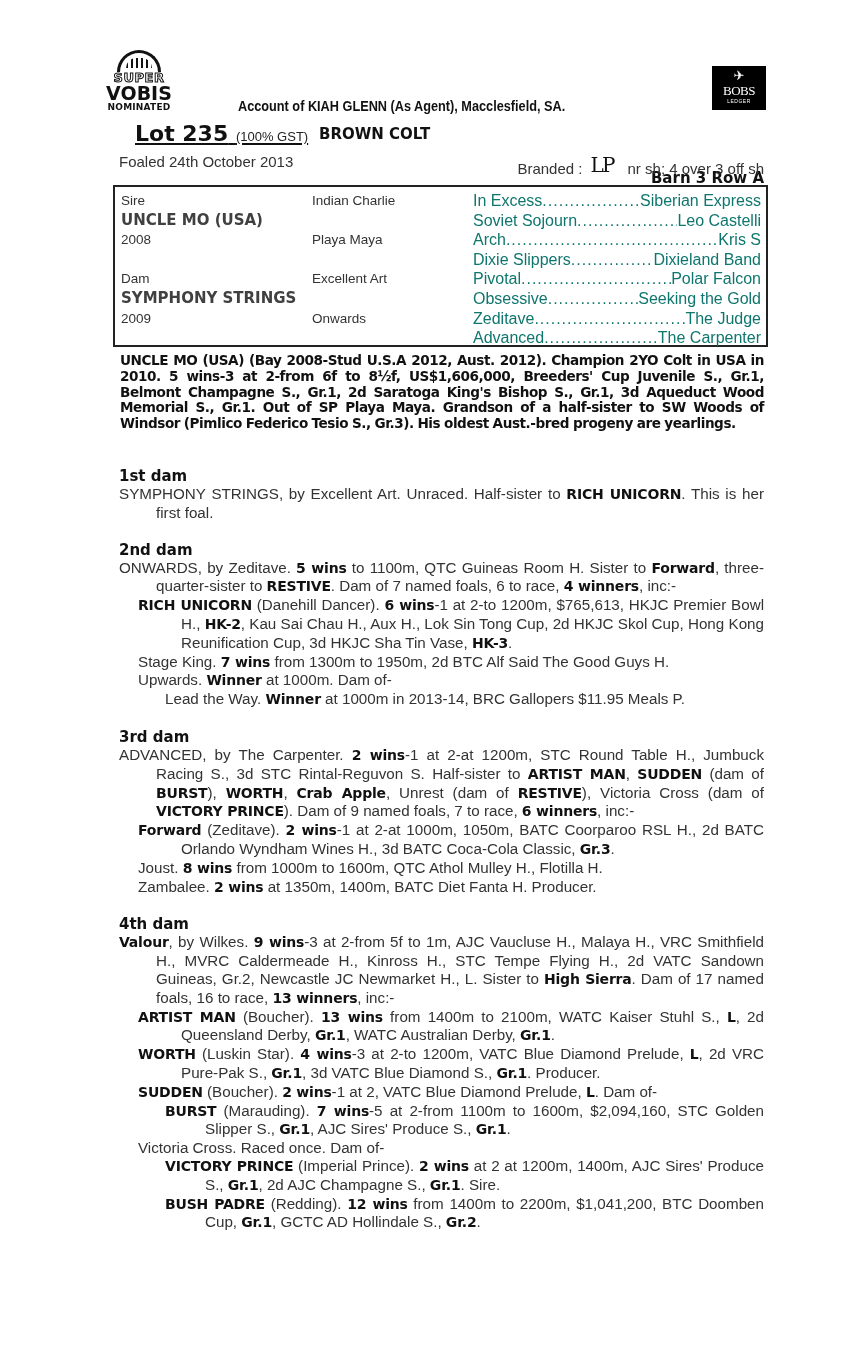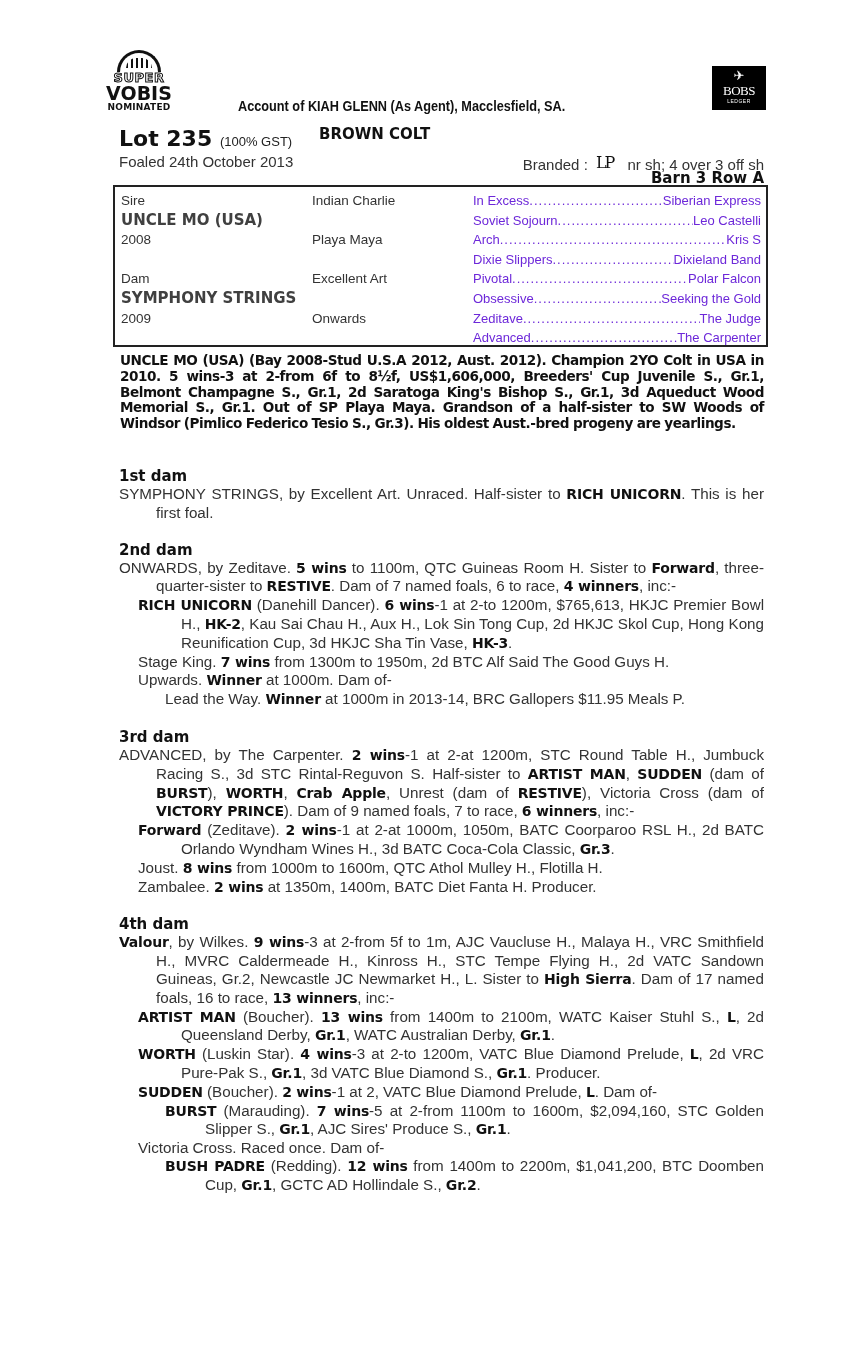--- a/index.html
+++ b/index.html
@@ -17,38 +17,38 @@
   .vobis .nom { font-family: "DejaVu Sans", sans-serif; font-weight: bold; font-size: 9px; line-height: 11px; letter-spacing: 0.2px; }
 
   .bobs { left: 712px; top: 66px; width: 54px; height: 44px; background: #000; color: #fff; text-align: center; }
   .bobs .bird { font-size: 13px; line-height: 16px; margin-top: 2px; }
   .bobs .name { font-family: "Liberation Serif", serif; font-size: 13px; line-height: 13px; letter-spacing: -0.5px; }
   .bobs .sub { font-size: 5px; line-height: 8px; letter-spacing: 0.5px; }
 
   .vendor { left: 238px; top: 97px; font-family: "Liberation Sans", sans-serif; font-weight: bold; font-size: 15.5px; transform: scaleX(0.82); transform-origin: left top; white-space: nowrap; }
 
   .lot-row { left: 119px; top: 121px; width: 645px; height: 28px; }
-  .lot { position: absolute; left: 0; top: 0; font-family: "DejaVu Sans", sans-serif; font-weight: bold; font-size: 22px; line-height: 36px; white-space: nowrap; }
+  .lot { position: absolute; left: 16px; top: 0; font-family: "DejaVu Sans", sans-serif; font-weight: bold; font-size: 22px; line-height: 26px; white-space: nowrap; text-decoration: underline; }
   .gst { font-family: "Liberation Sans", sans-serif; font-weight: normal; font-size: 13px; color: #222; }
   .colour { position: absolute; left: 200px; top: 0; font-family: "DejaVu Sans", sans-serif; font-weight: bold; font-size: 15px; line-height: 26px; white-space: nowrap; }
   .barn { position: absolute; right: 0; top: 4px; font-family: "DejaVu Sans", sans-serif; font-weight: bold; font-size: 15px; line-height: 20px; white-space: nowrap; margin-top: 43px; }
 
   .foaled-row { left: 119px; top: 153px; width: 645px; height: 22px; font-size: 15px; color: #333; }
   .foaled { position: absolute; left: 0; top: 0; white-space: nowrap; }
   .brand { position: absolute; right: 0; top: 0; white-space: nowrap; }
-  .brand-glyph { display: inline-block; font-family: "DejaVu Serif", serif; font-size: 16px; letter-spacing: -2px; vertical-align: 2px; margin: 0 10px 0 4px; color: #111; }
+  .brand-glyph { display: inline-block; font-family: "DejaVu Serif", serif; font-size: 20px; letter-spacing: -2px; vertical-align: 2px; margin: 0 10px 0 4px; color: #111; }
 
   
   .pedigree { left: 113px; top: 185px; width: 655px; height: 162px; border: 2px solid #222; }
   .ped-col1 { position: absolute; left: 6px; top: 4px; width: 180px; }
   .ped-col2 { position: absolute; left: 197px; top: 4px; width: 160px; }
   .ped-col3 { position: absolute; left: 358px; top: 4px; width: 288px; }
   .ped-line { height: 19.6px; line-height: 19.6px; font-size: 13.5px; color: #333; white-space: nowrap; overflow: hidden; }
   .ped-big { height: 19.6px; line-height: 19.6px; font-family: "DejaVu Sans", sans-serif; font-weight: bold; font-size: 15px; color: #404040; white-space: nowrap; }
-  .gg { display: flex; align-items: baseline; height: 19.6px; line-height: 19.6px; font-size: 13px; color: #6d28d9; white-space: nowrap; overflow: hidden; }
+  .gg { display: flex; align-items: baseline; height: 19.6px; line-height: 19.6px; font-size: 16px; color: #0f766e; white-space: nowrap; overflow: hidden; }
   .gg .l { flex: 0 0 auto; }
   .gg .dots { flex: 1 1 auto; overflow: hidden; letter-spacing: 1px; }
   .gg .dots:after { content: "........................................................................................................"; }
   .gg .r { flex: 0 0 auto; }
 
   
   .sire-para { left: 120px; top: 353px; width: 644px; font-family: "DejaVu Sans", sans-serif; font-weight: bold; font-size: 13.6px; line-height: 15.8px; text-align: justify; letter-spacing: -0.45px; word-spacing: -0.5px; color: #111; }
 
   
   .sections { left: 119px; top: 468px; width: 645px; }
@@ -182,15 +182,16 @@
       <div class="entry lvl1">Zambalee. <b>2 wins</b> at 1350m, 1400m, BATC Diet Fanta H. Producer.</div>
     </div>
     <div class="sec">
       <div class="sec-h">4th dam</div>
       <div class="entry lvl0"><b>Valour</b>, by Wilkes. <b>9 wins</b>-3 at 2-from 5f to 1m, AJC Vaucluse H., Malaya H., VRC Smithfield H., MVRC Caldermeade H., Kinross H., STC Tempe Flying H., 2d VATC Sandown Guineas, Gr.2, Newcastle JC Newmarket H., L. Sister to <b>High Sierra</b>. Dam of 17 named foals, 16 to race, <b>13 winners</b>, inc:-</div>
       <div class="entry lvl1"><b>ARTIST MAN</b> (Boucher). <b>13 wins</b> from 1400m to 2100m, WATC Kaiser Stuhl S., <b>L</b>, 2d Queensland Derby, <b>Gr.1</b>, WATC Australian Derby, <b>Gr.1</b>.</div>
       <div class="entry lvl1"><b>WORTH</b> (Luskin Star). <b>4 wins</b>-3 at 2-to 1200m, VATC Blue Diamond Prelude, <b>L</b>, 2d VRC Pure-Pak S., <b>Gr.1</b>, 3d VATC Blue Diamond S., <b>Gr.1</b>. Producer.</div>
       <div class="entry lvl1"><b>SUDDEN</b> (Boucher). <b>2 wins</b>-1 at 2, VATC Blue Diamond Prelude, <b>L</b>. Dam of-</div>
       <div class="entry lvl2"><b>BURST</b> (Marauding). <b>7 wins</b>-5 at 2-from 1100m to 1600m, $2,094,160, STC Golden Slipper S., <b>Gr.1</b>, AJC Sires' Produce S., <b>Gr.1</b>.</div>
       <div class="entry lvl1">Victoria Cross. Raced once. Dam of-</div>
+      <div class="entry lvl2"><b>VICTORY PRINCE</b> (Imperial Prince). <b>2 wins</b> at 2 at 1200m, 1400m, AJC Sires' Produce S., <b>Gr.1</b>, 2d AJC Champagne S., <b>Gr.1</b>. Sire.</div>
       <div class="entry lvl2"><b>BUSH PADRE</b> (Redding). <b>12 wins</b> from 1400m to 2200m, $1,041,200, BTC Doomben Cup, <b>Gr.1</b>, GCTC AD Hollindale S., <b>Gr.2</b>.</div>
     </div>
   </div>
 
 </body></html>

